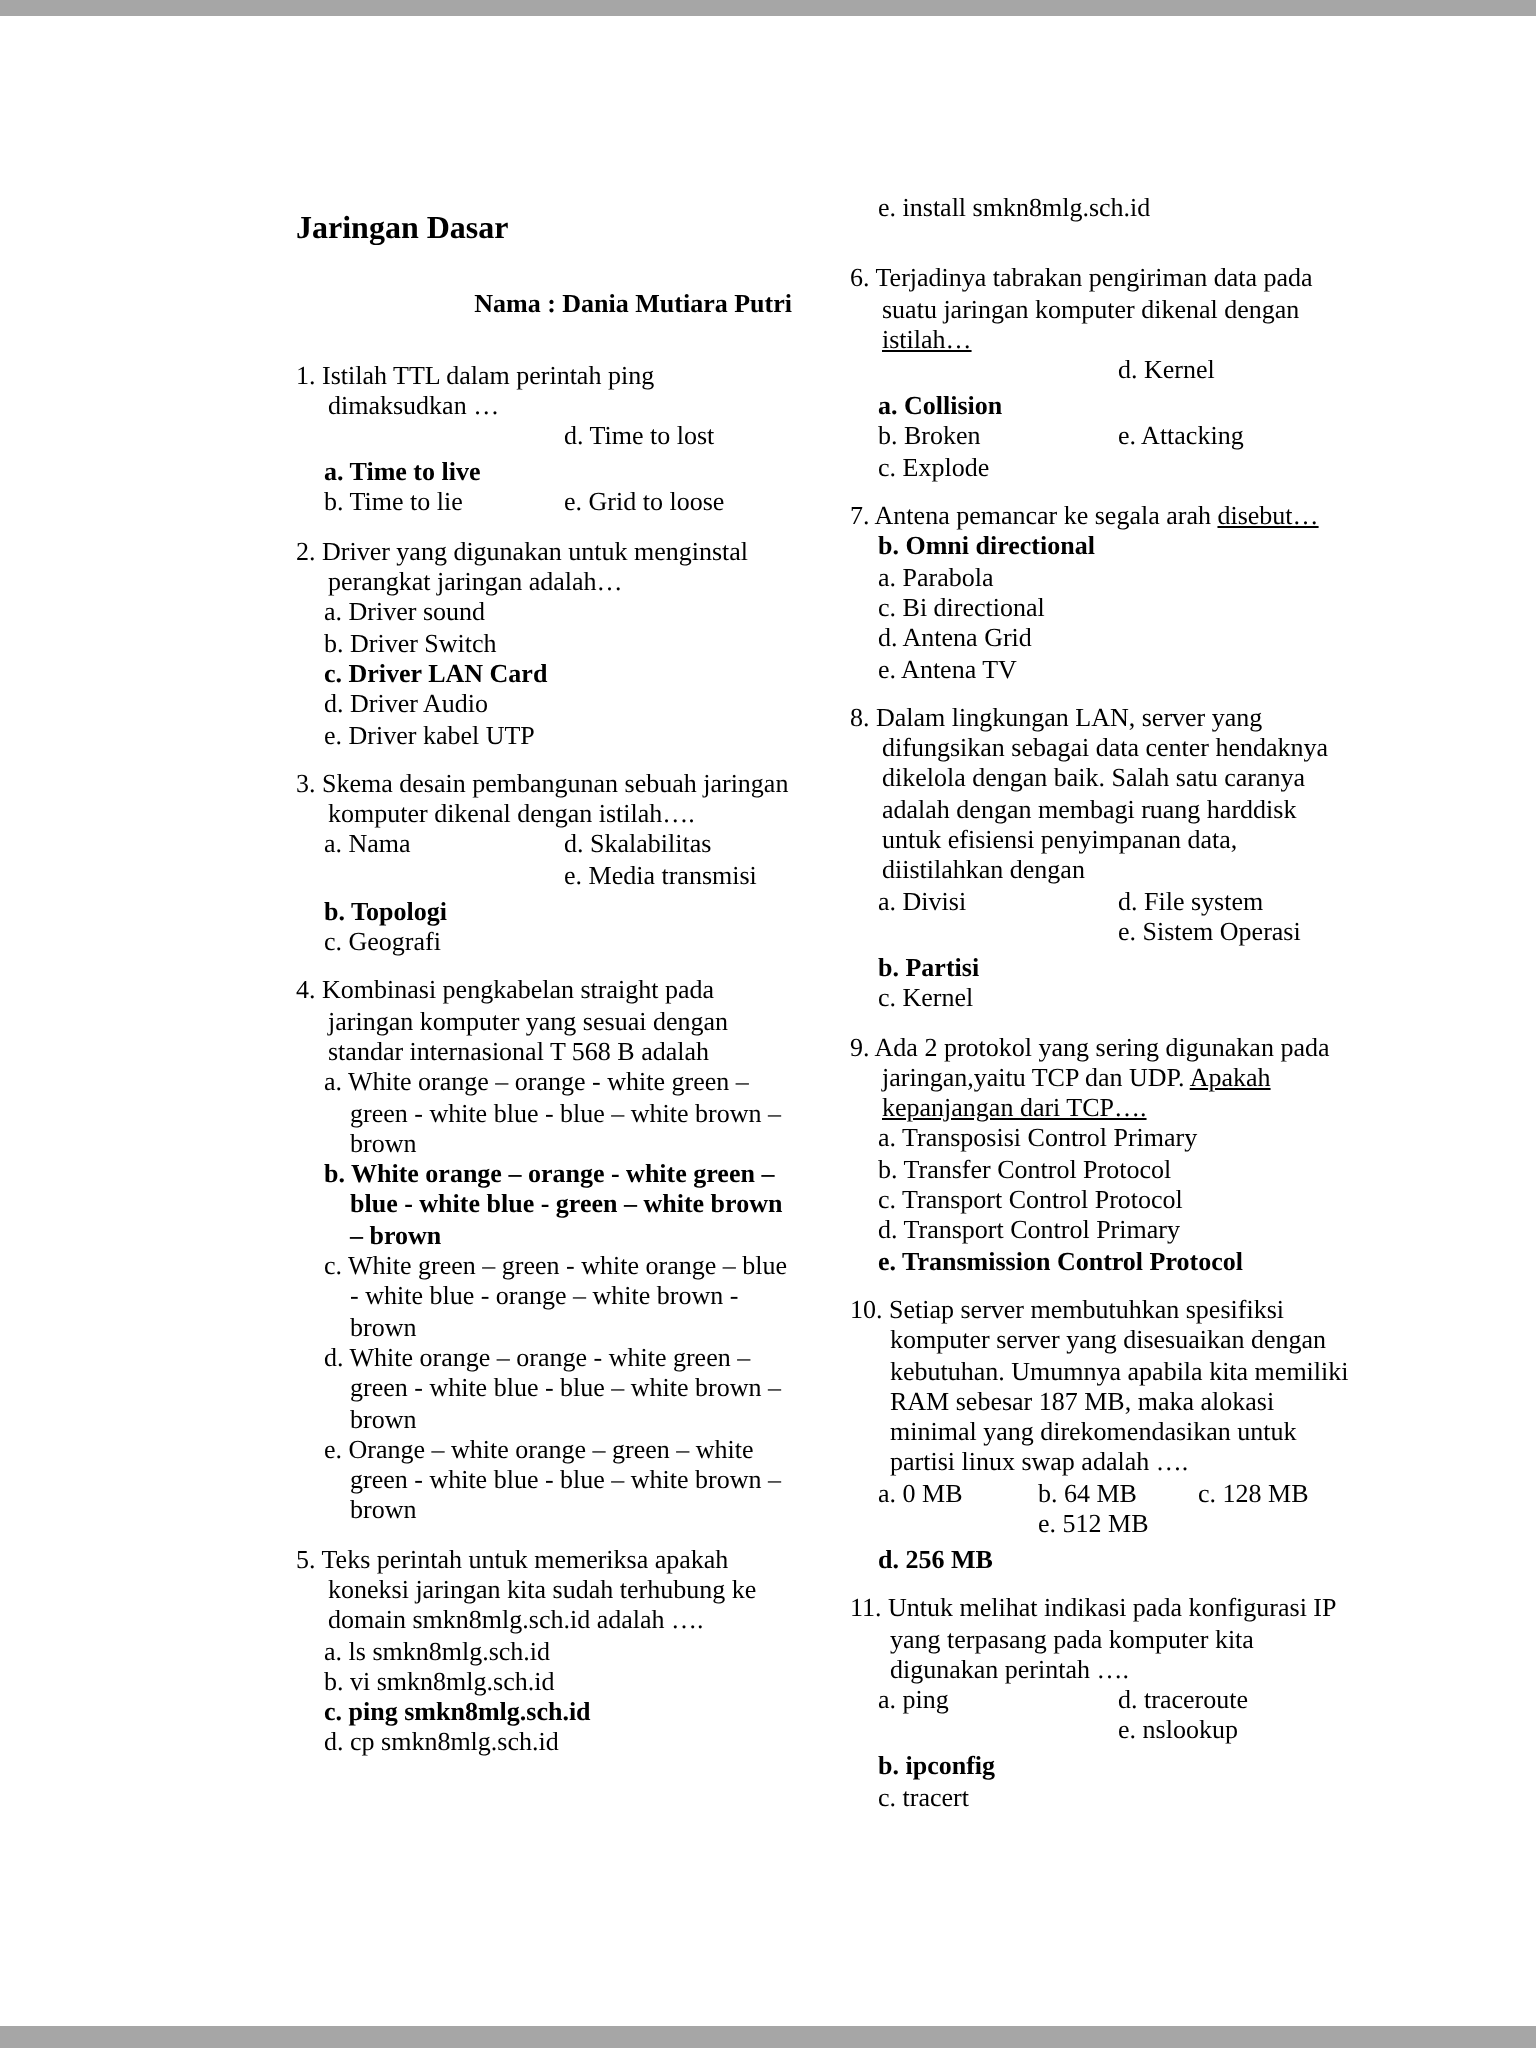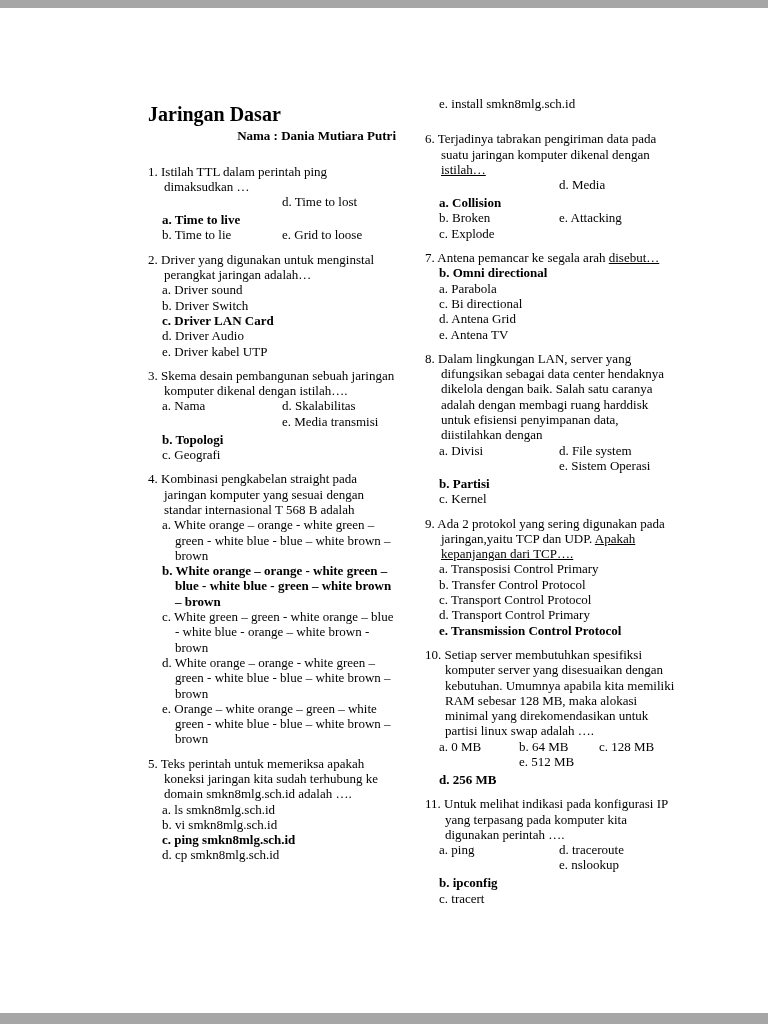--- a/index.html
+++ b/index.html
@@ -15,21 +15,21 @@
   .viewer { position: relative; width: 768px; height: 1024px; overflow: hidden; }
   .page {
     position: absolute; left: 0; top: 8px;
     width: 768px; height: 1005px;
     background: #ffffff;
   }
   .col { position: absolute; }
   .col-left  { left: 148px; top: 99px;  width: 248px; }
   .col-right { left: 425px; top: 88px;  width: 254px; }
 
-  .doc-title { font-size: 20px; font-weight: bold; margin-bottom: 6px; }
+  .doc-title { font-size: 16px; font-weight: bold; margin-bottom: 22px; }
   .name-line { font-weight: bold; margin-bottom: 20px; text-align: right; }
 
   .question { margin-bottom: 9px; }
   .question:last-child { margin-bottom: 0; }
   .col-right .question:first-child { margin-bottom: 20px; }
 
   .qtext { padding-left: 16px; text-indent: -16px; }
   .qtext.wide { padding-left: 20px; text-indent: -20px; }
   .seg.u { text-decoration: underline; }
 
@@ -112,21 +112,21 @@
         <div class="question">
           <div class="opts">
             <div class="opt-row single"><span class="opt-cell">e. install smkn8mlg.sch.id</span></div>
           </div>
         </div>
         <div class="question">
           <div class="qtext"><span class="qnum">6.</span> <span class="seg">Terjadinya tabrakan pengiriman data pada suatu jaringan komputer dikenal dengan  </span><span class="seg u">istilah…</span></div>
           <div class="opts">
             <div class="opt-row multi">
               <span class="opt-cell bold">a. Collision</span>
-              <span class="opt-cell">d.  Media</span>
+              <span class="opt-cell">d.  Kernel</span>
             </div>
             <div class="opt-row multi">
               <span class="opt-cell">b. Broken</span>
               <span class="opt-cell">e.  Attacking</span>
             </div>
             <div class="opt-row single"><span class="opt-cell">c. Explode</span></div>
           </div>
         </div>
         <div class="question">
           <div class="qtext"><span class="qnum">7.</span> <span class="seg">Antena pemancar ke segala arah </span><span class="seg u">disebut…</span></div>
@@ -156,21 +156,21 @@
           <div class="qtext"><span class="qnum">9.</span> <span class="seg">Ada 2 protokol yang sering digunakan pada  jaringan,yaitu TCP dan UDP. </span><span class="seg u">Apakah kepanjangan dari TCP….</span></div>
           <div class="opts">
             <div class="opt-row single"><span class="opt-cell">a. Transposisi Control Primary</span></div>
             <div class="opt-row single"><span class="opt-cell">b. Transfer Control Protocol</span></div>
             <div class="opt-row single"><span class="opt-cell">c. Transport Control Protocol</span></div>
             <div class="opt-row single"><span class="opt-cell">d. Transport Control Primary</span></div>
             <div class="opt-row single"><span class="opt-cell bold">e. Transmission Control Protocol</span></div>
           </div>
         </div>
         <div class="question">
-          <div class="qtext wide"><span class="qnum">10.</span> <span class="seg">Setiap server membutuhkan spesifiksi komputer server yang disesuaikan dengan kebutuhan. Umumnya apabila kita memiliki RAM sebesar 128 MB, maka alokasi minimal yang direkomendasikan untuk partisi linux swap adalah ….</span></div>
+          <div class="qtext wide"><span class="qnum">10.</span> <span class="seg">Setiap server membutuhkan spesifiksi komputer server yang disesuaikan dengan kebutuhan. Umumnya apabila kita memiliki RAM sebesar 187 MB, maka alokasi minimal yang direkomendasikan untuk partisi linux swap adalah ….</span></div>
           <div class="opts tight">
             <div class="opt-row multi r3">
               <span class="opt-cell">a. 0 MB</span>
               <span class="opt-cell">b. 64 MB</span>
               <span class="opt-cell">c. 128 MB</span>
             </div>
             <div class="opt-row multi">
               <span class="opt-cell bold">d. 256 MB</span>
               <span class="opt-cell">e. 512 MB</span>
             </div>

